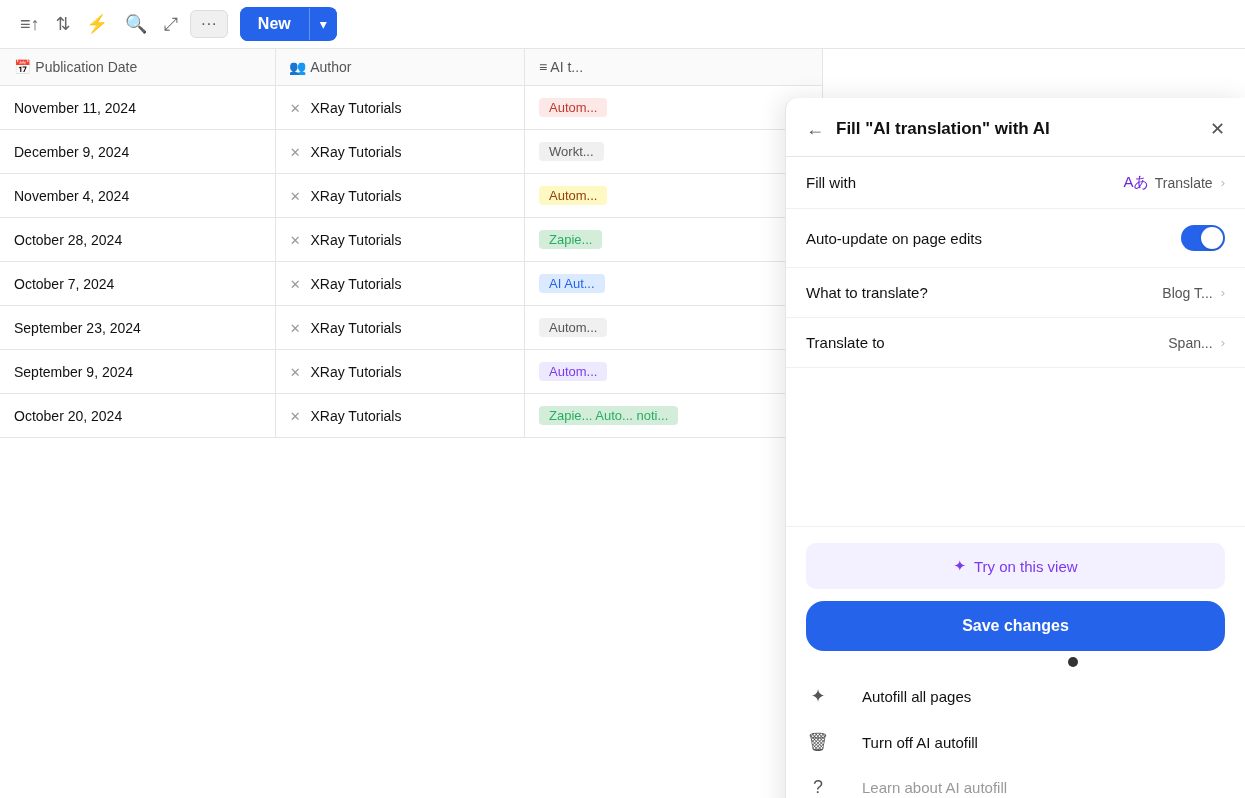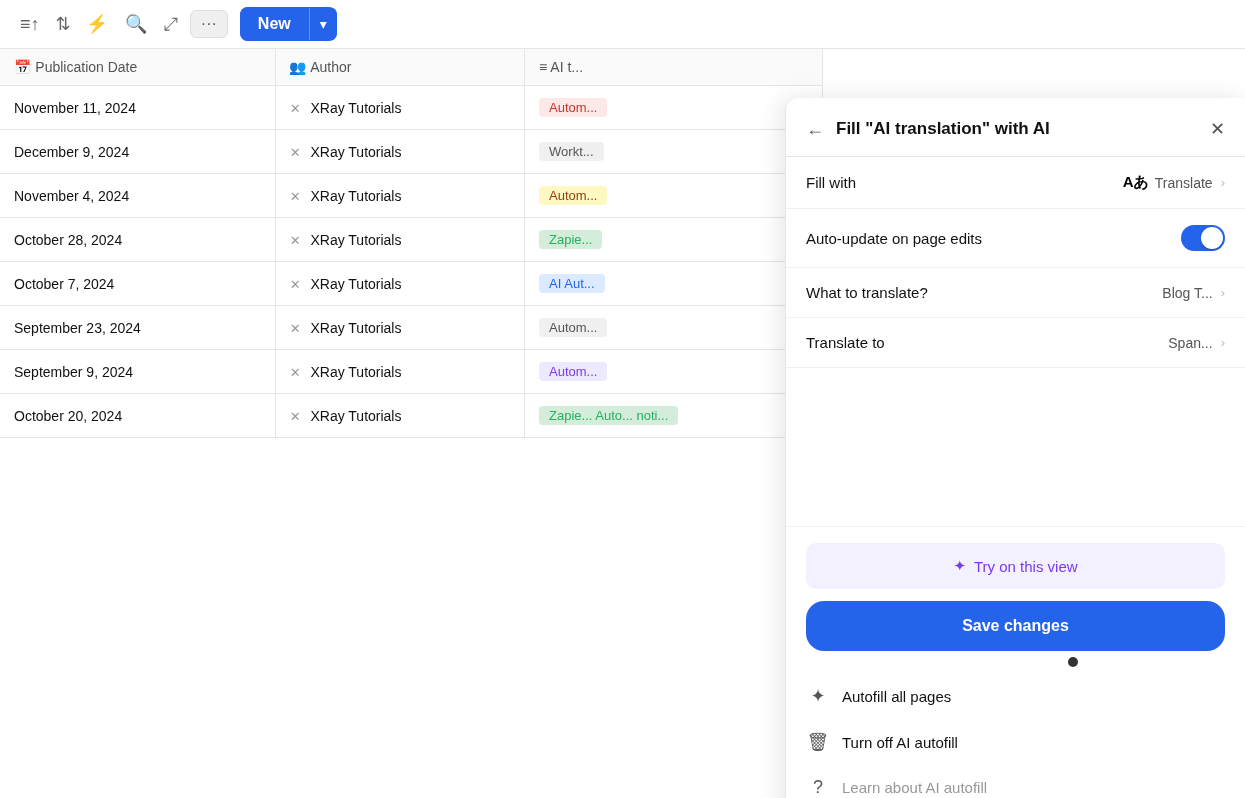--- a/index.html
+++ b/index.html
@@ -258,29 +258,29 @@
     }
     .panel-action-icon {
       font-size: 18px;
       color: #555;
       width: 24px;
       text-align: center;
     }
     .panel-action-label {
       font-size: 15px;
       color: #111;
+      margin-left: 20px;
     }
     .panel-action-label.muted {
       color: #999;
     }
 
     .translate-icon {
       font-size: 15px;
-      color: #000000;
-      font-weight: bold;
+      color: #6d28d9;
     }
     .chevron-right {
       font-size: 13px;
       color: #bbb;
       margin-left: 2px;
     }
     .cursor-dot {
       width: 10px;
       height: 10px;
       background: #333;

